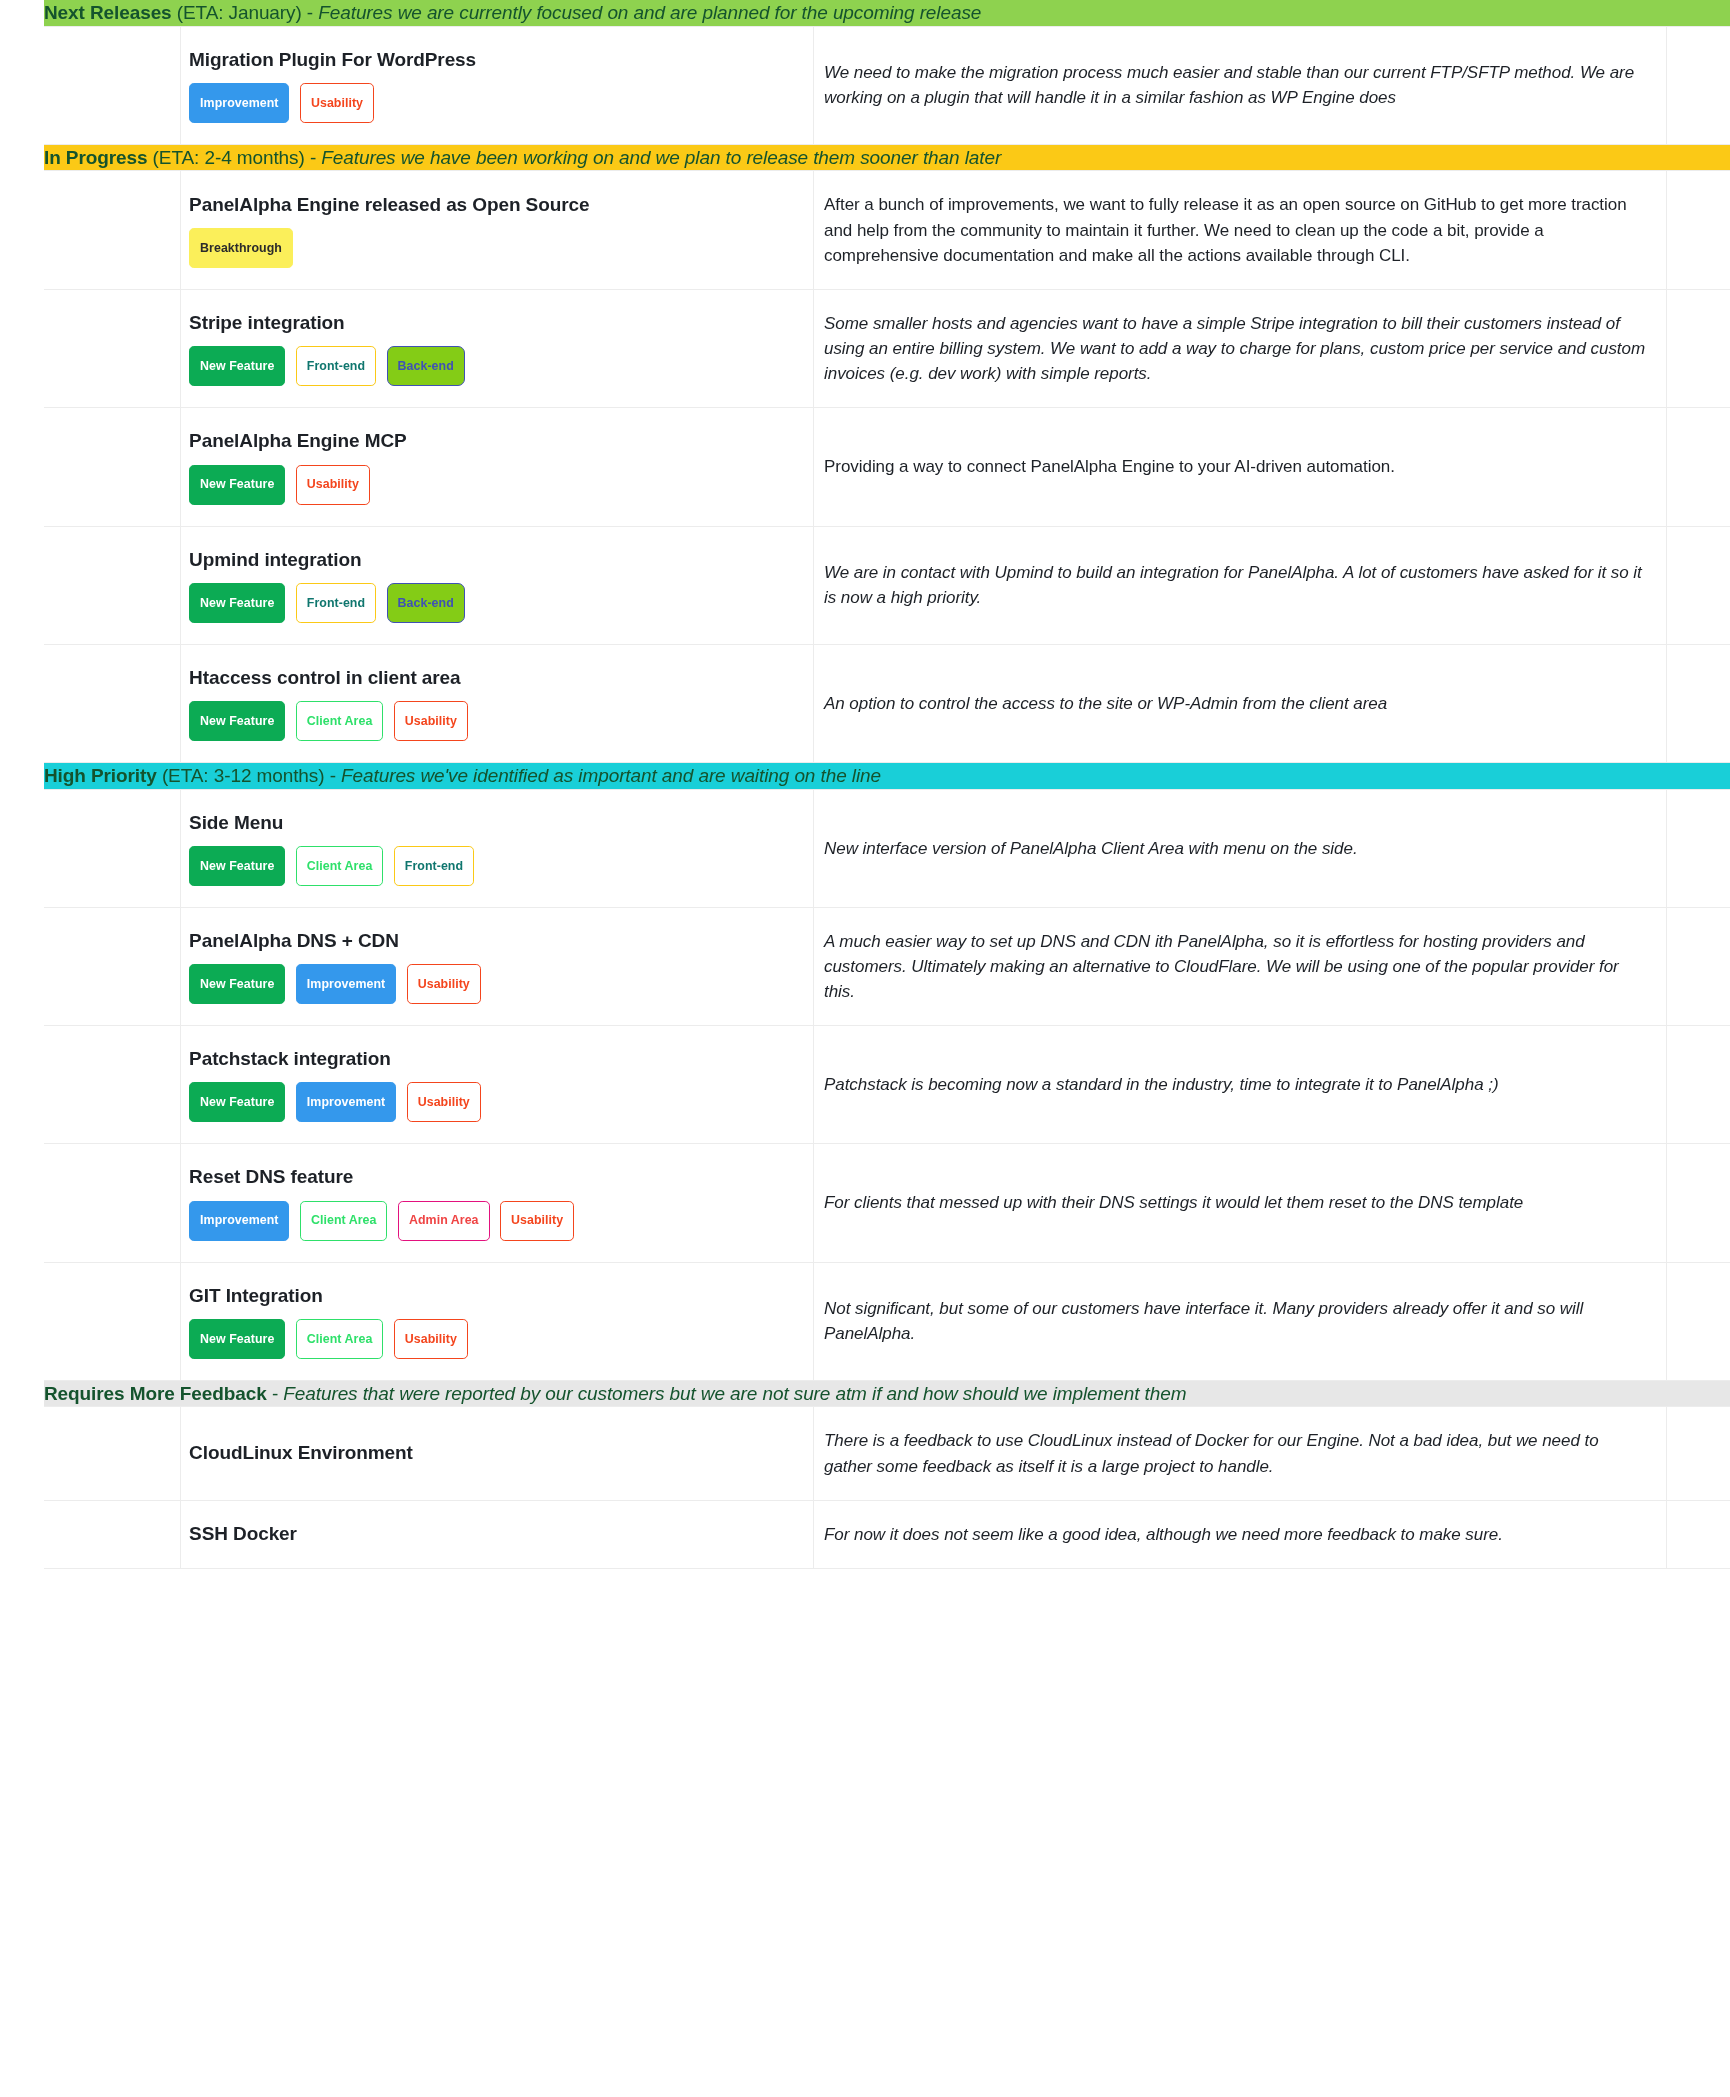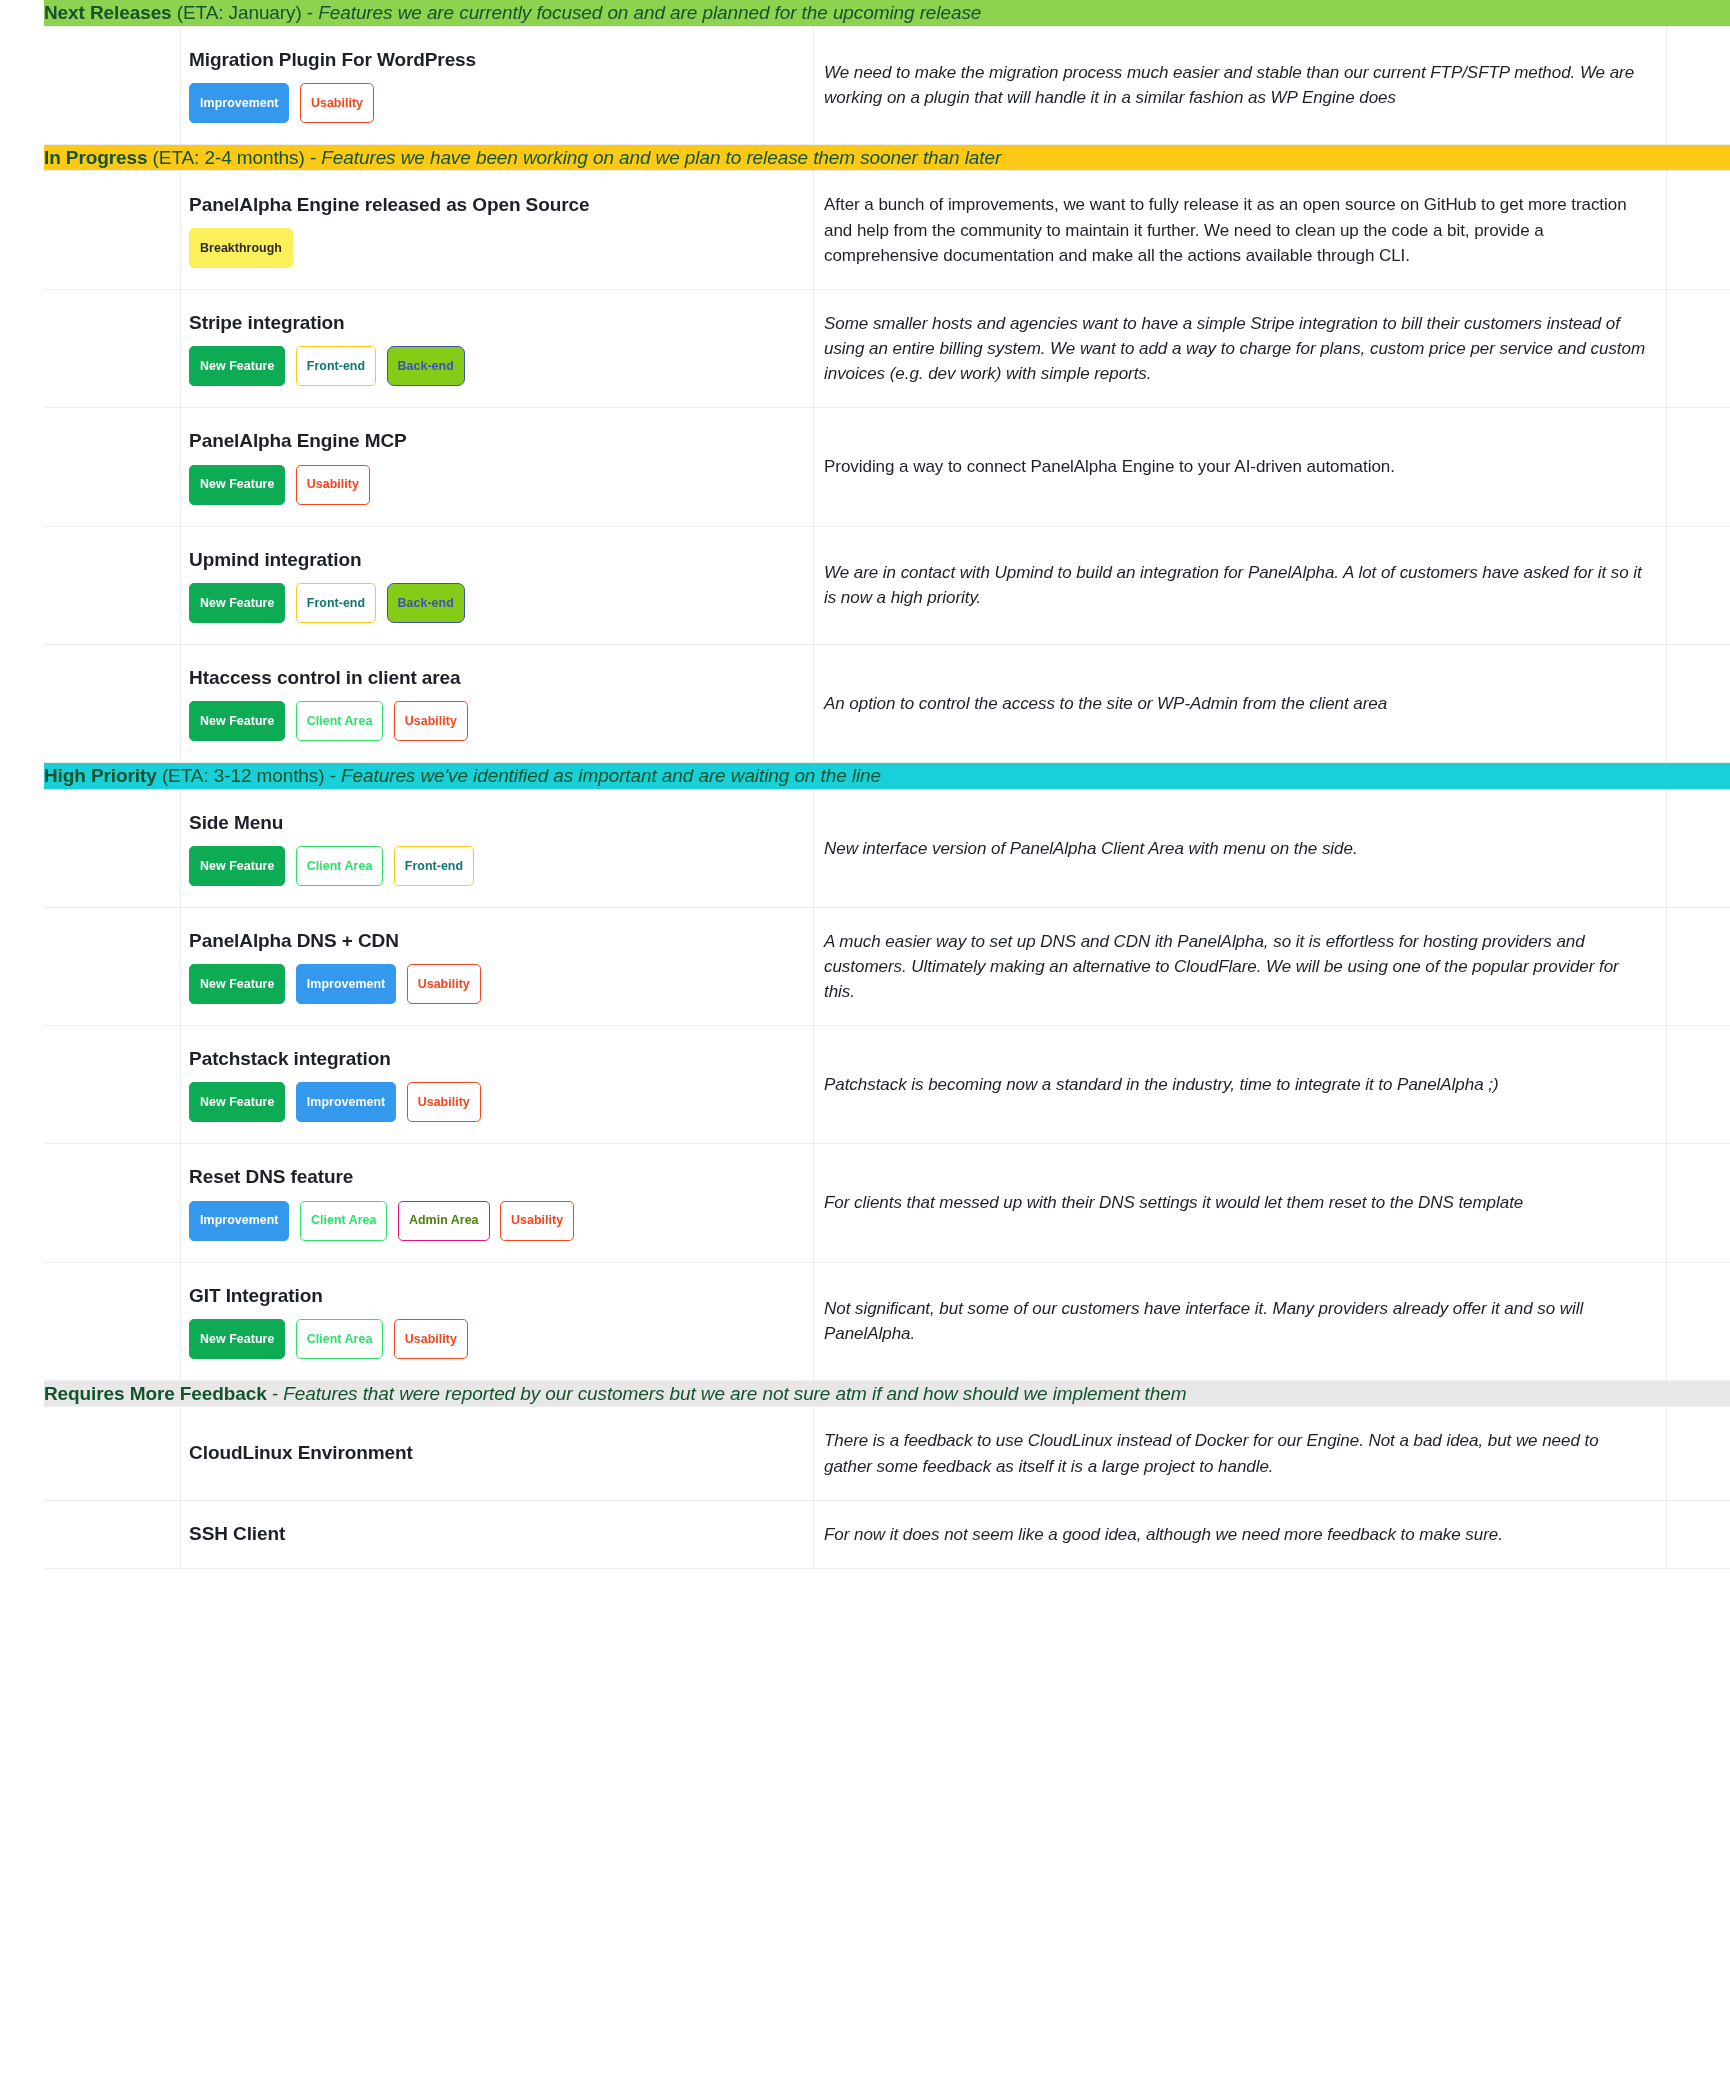--- a/index.html
+++ b/index.html
@@ -103,21 +103,21 @@
   
   .tag-improvement  { background: #3498ec; color: #ffffff; border-color: #3498ec; }
   .tag-breakthrough { background: #fbef5a; color: #2b2b2b; border-color: #fbef5a; }
   .tag-newfeature   { background: #0cab54; color: #ffffff; border-color: #0cab54; }
 
   
   .tag-usability   { background: #ffffff; color: #f4451d; border-color: #f4451d; }
   .tag-frontend    { background: #ffffff; color: #0f766e; border-color: #fbc916; }
   .tag-backend     { background: #84cc16; color: #3f51b5; border-color: #3f51b5; border-radius: 7px; }
   .tag-clientarea  { background: #ffffff; color: #2ee06a; border-color: #2ee06a; }
-  .tag-adminarea   { background: #ffffff; color: #4d7c0f; border-color: #e3117e; }
+  .tag-adminarea   { background: #ffffff; color: #ef4444; border-color: #e3117e; }
 
   .desc {
     font-size: 17px;
     line-height: 1.48;
     color: #1d2127;
     font-style: italic;
     letter-spacing: -0.05px;
   }
   .desc.upright { font-style: normal; }
 </style>
@@ -347,21 +347,21 @@
         <td class="cell-spacer"></td>
         <td class="cell-desc">
           <div class="desc">There is a feedback to use CloudLinux instead of Docker for our Engine. Not a bad idea, but we need to gather some feedback as itself it is a large project to handle.</div>
         </td>
         <td class="cell-gutter-right"></td>
       </tr>
       <tr class="feature-row">
         <td class="cell-gutter-left"></td>
         <td class="cell-icon"></td>
         <td class="cell-feature">
-          <div class="feature-title">SSH Client</div>
+          <div class="feature-title">SSH Docker</div>
         </td>
         <td class="cell-spacer"></td>
         <td class="cell-desc">
           <div class="desc">For now it does not seem like a good idea, although we need more feedback to make sure.</div>
         </td>
         <td class="cell-gutter-right"></td>
       </tr>
     </tbody>
 </table>
 

